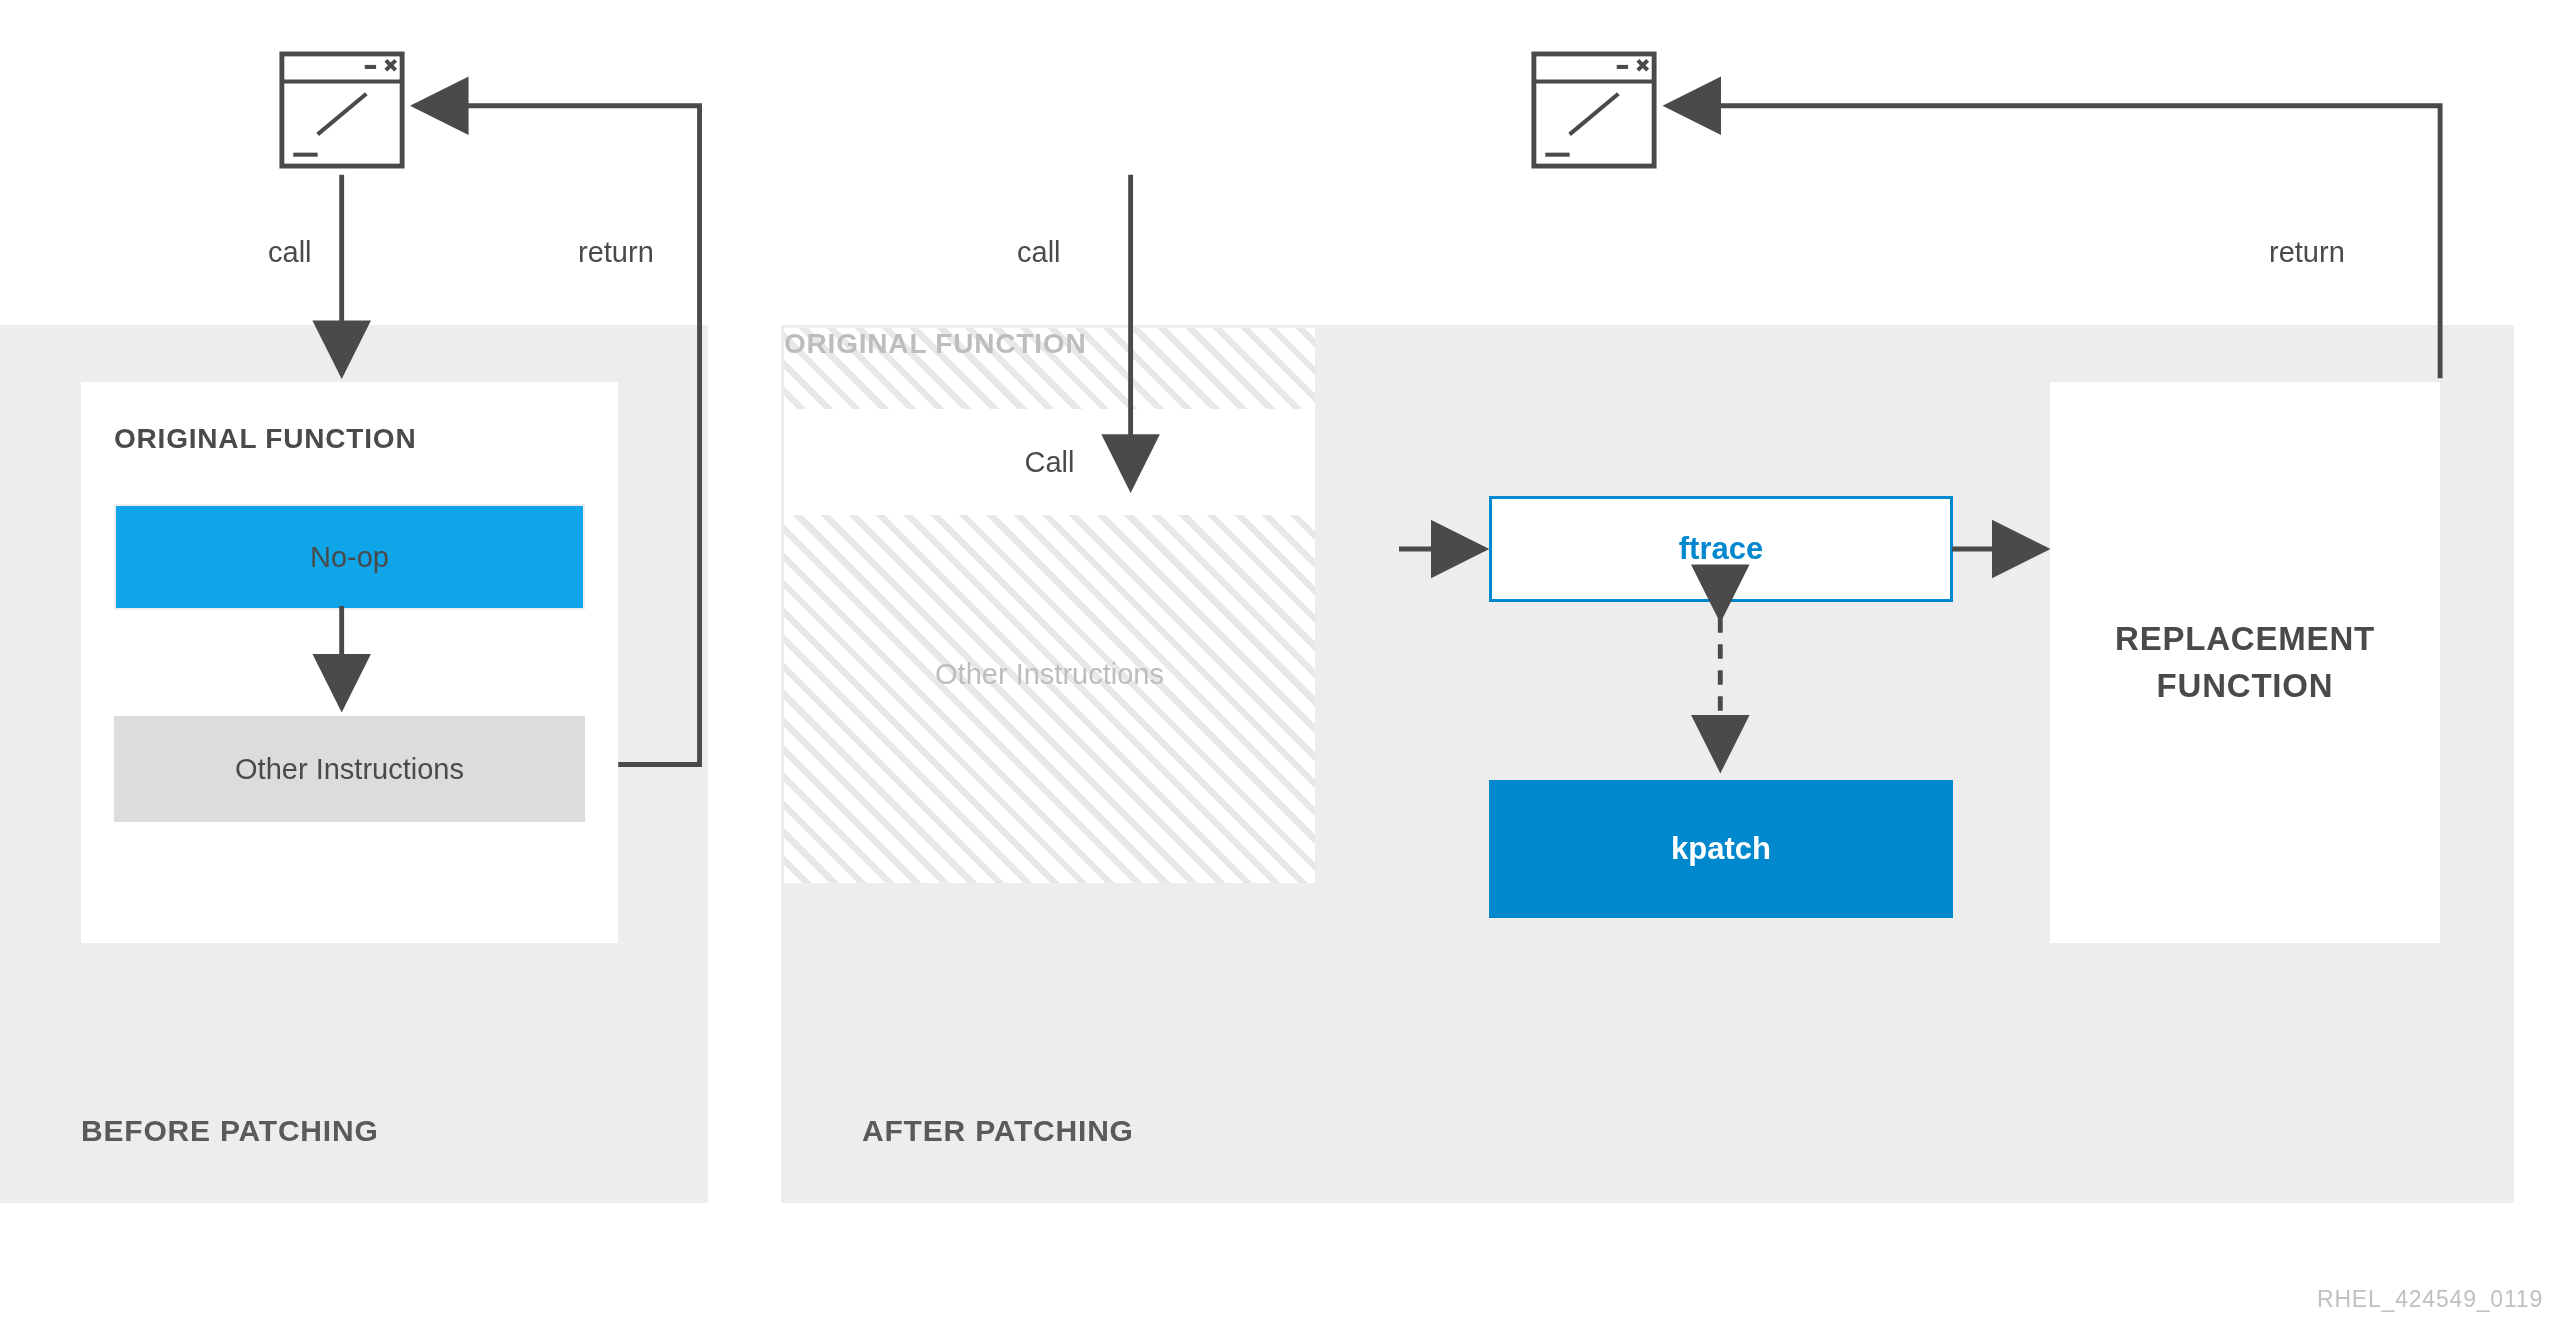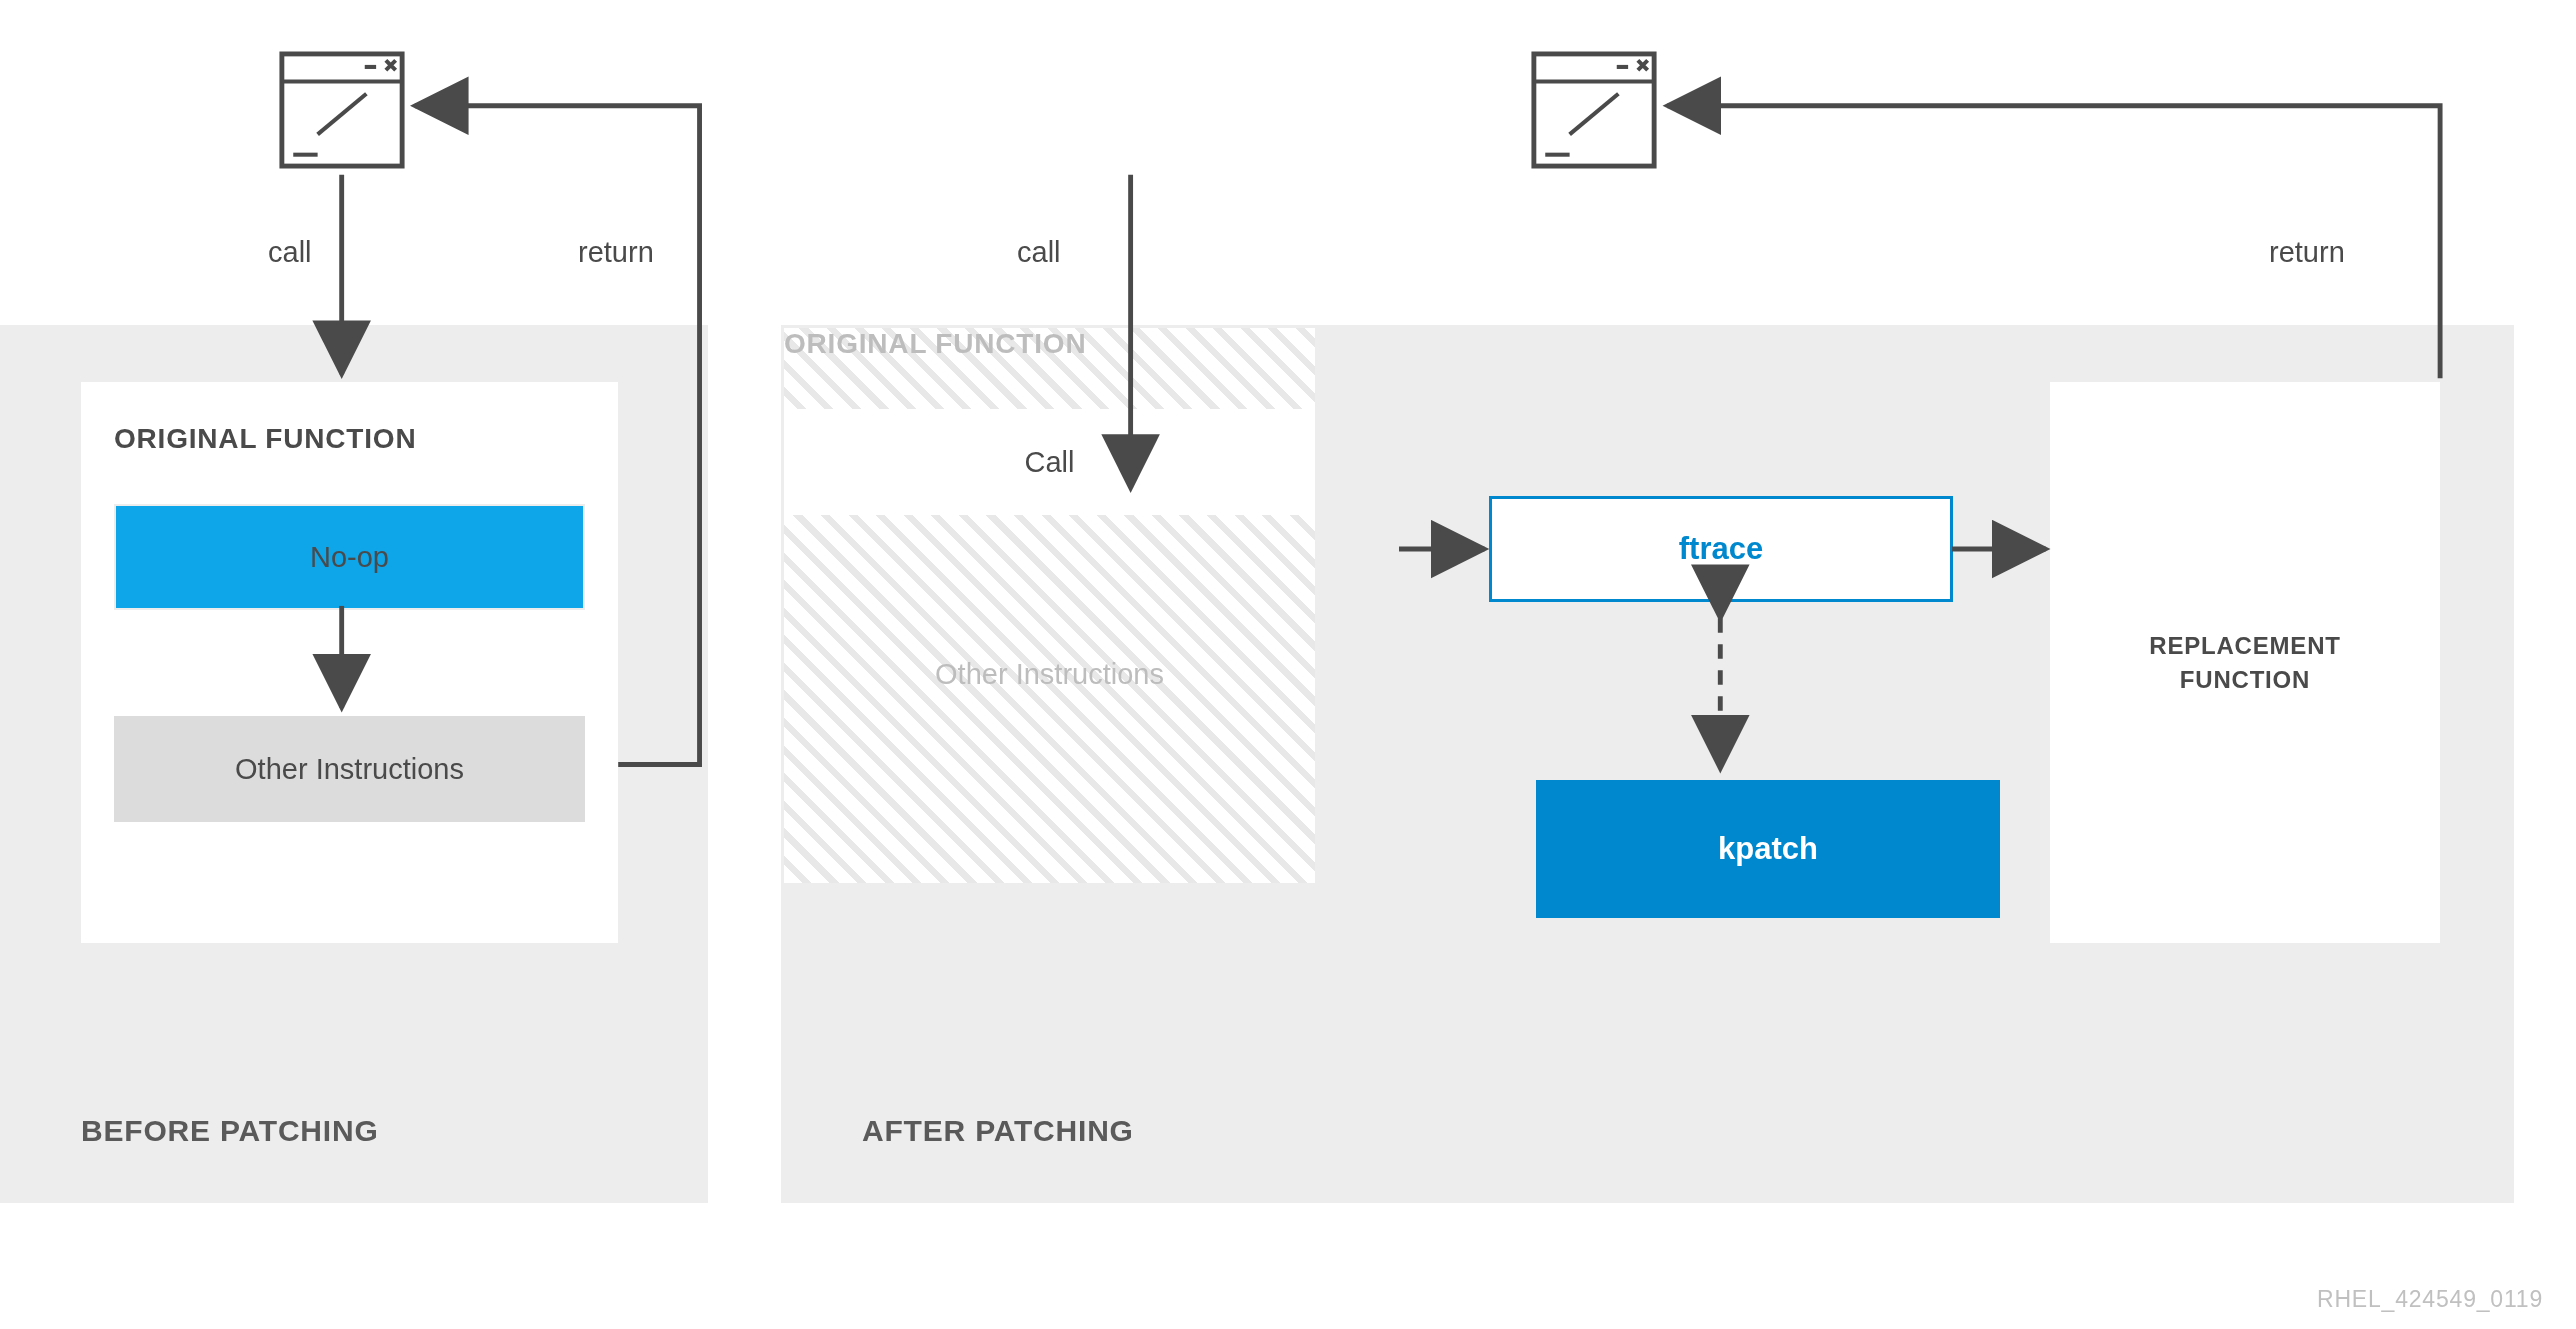--- a/index.html
+++ b/index.html
@@ -116,35 +116,34 @@
     top: 455px;
     width: 464px;
     height: 138px;
     background: #0088ce;
     display: flex;
     align-items: center;
     justify-content: center;
     font-size: 31px;
     font-weight: 600;
     color: #fff;
-    margin-left: 47px;
   }
   .replace-box {
     position: absolute;
     left: 1269px;
     top: 57px;
     width: 390px;
     height: 561px;
     background: #fff;
     display: flex;
     flex-direction: column;
     align-items: center;
     justify-content: center;
     text-align: center;
-    font-size: 24px;
+    font-size: 33px;
     font-weight: 600;
     letter-spacing: 0.8px;
     color: #4a4a4a;
     line-height: 1.4;
   }
   .window-icon {
     position: absolute;
     width: 130px;
     height: 122px;
   }

